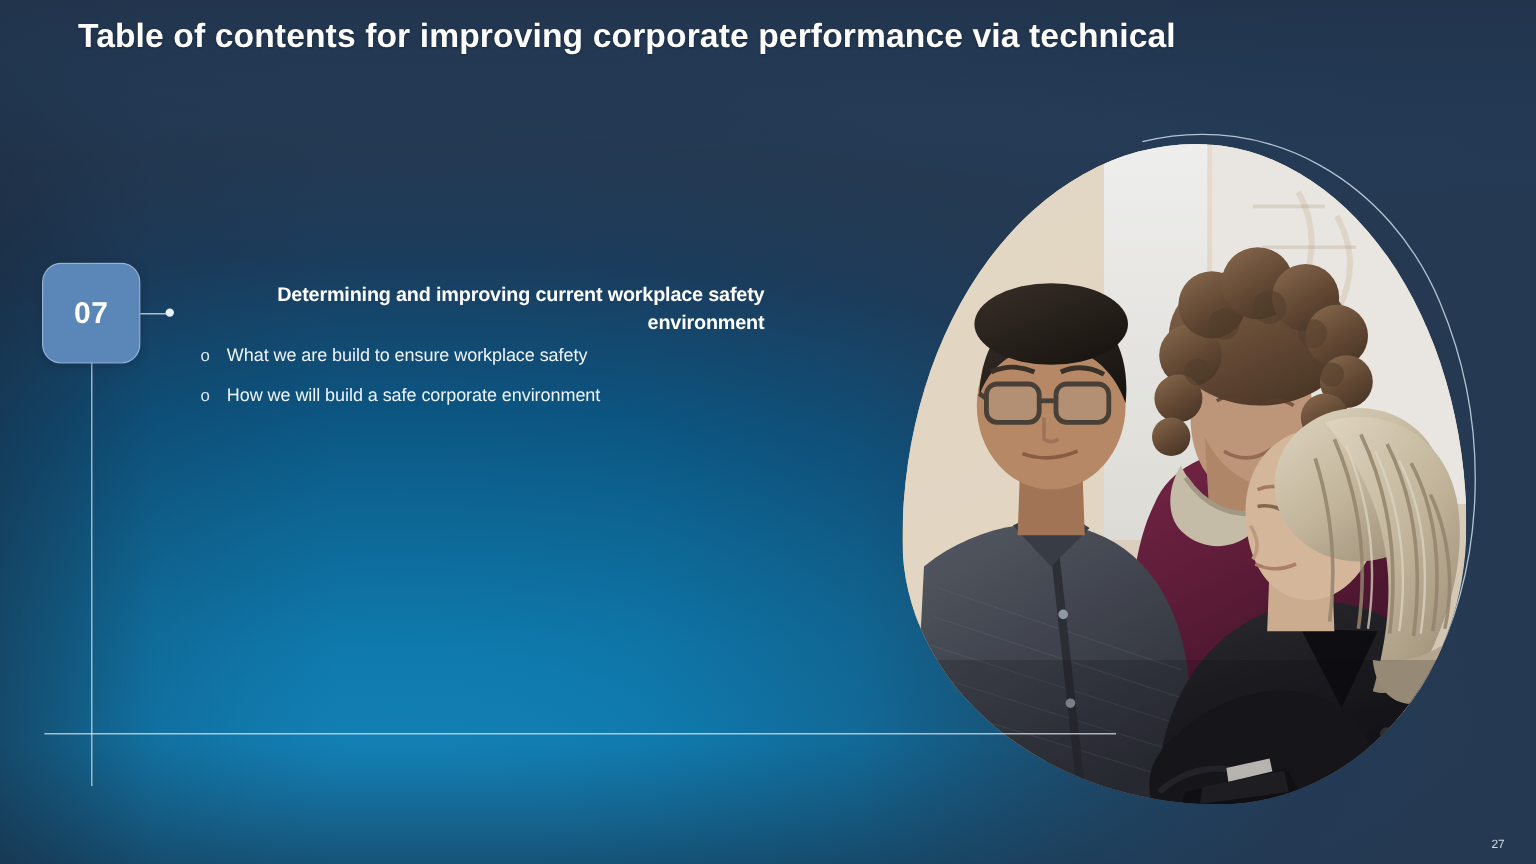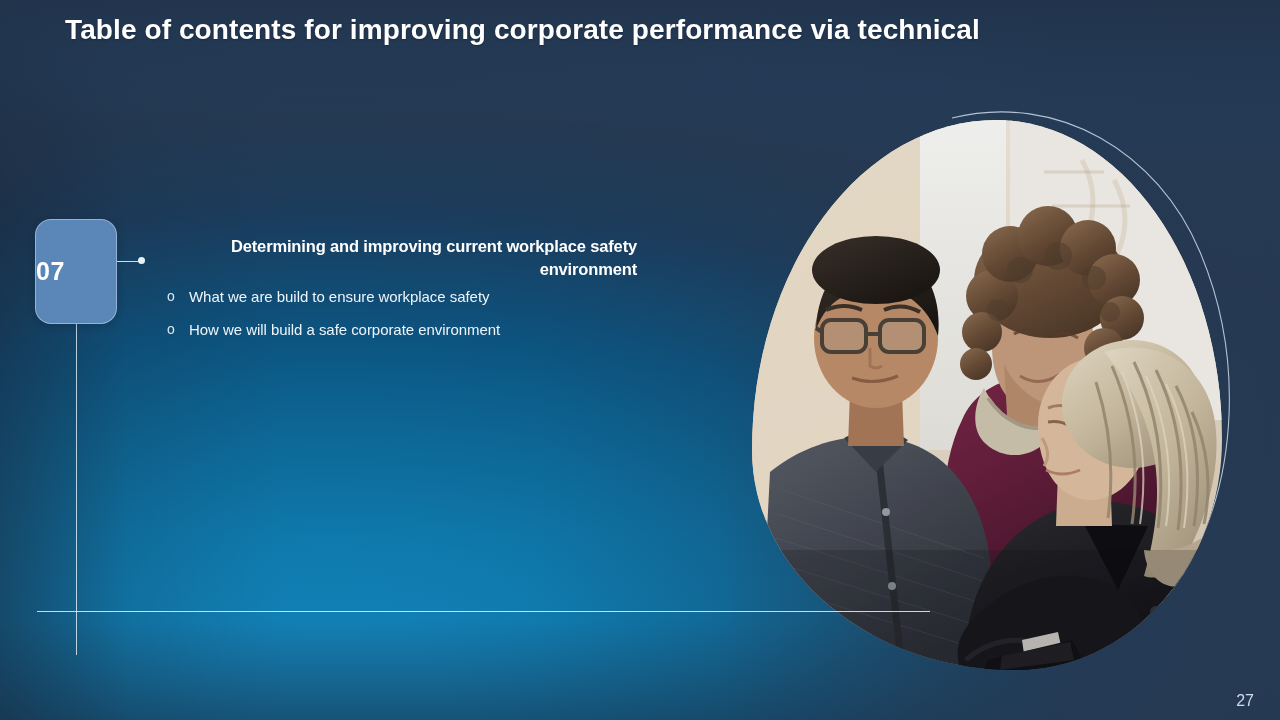--- a/index.html
+++ b/index.html
@@ -67,28 +67,28 @@
     background: rgba(226,238,248,0.82);
     z-index: 4;
   }
 
   
   .badge {
     position: absolute;
     left: 35px;
     top: 219px;
     width: 82px;
-    height: 105px;
+    height: 84px;
     border-radius: 16px;
     background: #5b86b8;
     border: 1px solid rgba(196,217,238,0.55);
     box-sizing: border-box;
     display: flex;
     align-items: center;
-    justify-content: flex-start;
+    justify-content: center;
     z-index: 5;
     box-shadow: 0 2px 7px rgba(8,22,40,0.20);
   }
   .badge-num {
     color: #ffffff;
     font-size: 25px;
     font-weight: bold;
     letter-spacing: 0.5px;
   }
   .connector {
@@ -190,21 +190,21 @@
     height: 100%;
   }
 
   
   .page-num {
     position: absolute;
     right: 26px;
     bottom: 10px;
     z-index: 6;
     color: #cfdcea;
-    font-size: 16px;
+    font-size: 10px;
   }
 </style>
 </head>
 <body>
 
 <div class="slide">
 
   <div class="title">Table of contents  for  improving  corporate performance via technical</div>
 
   <div class="rule-h"></div>

